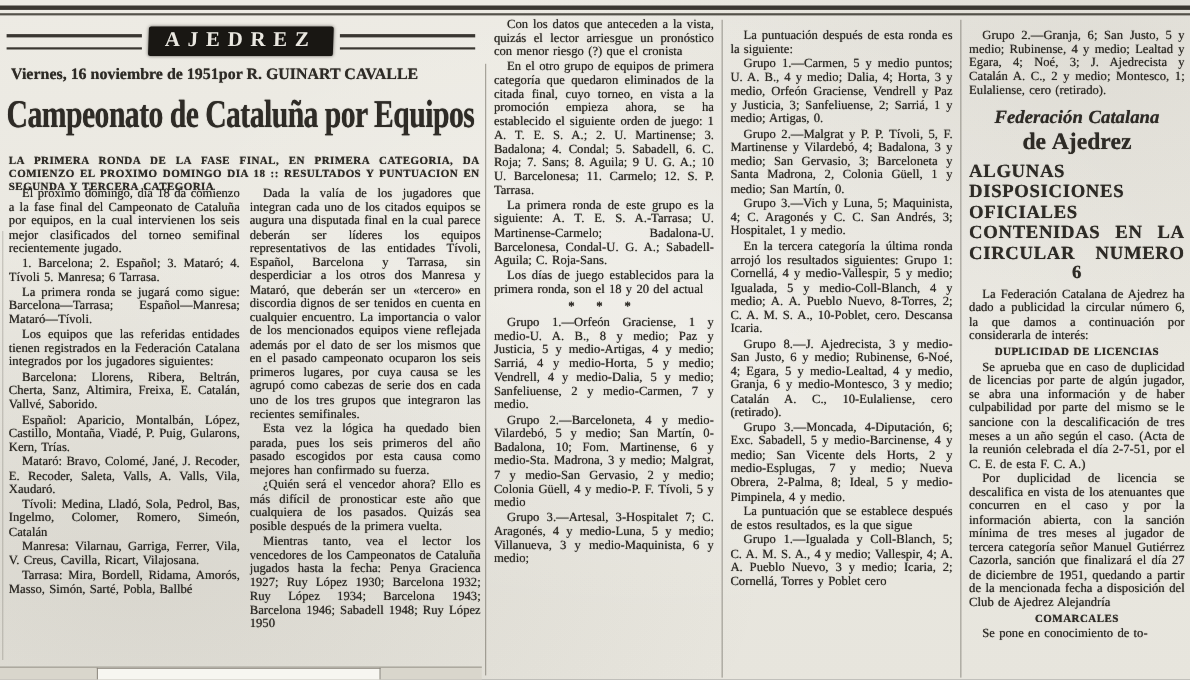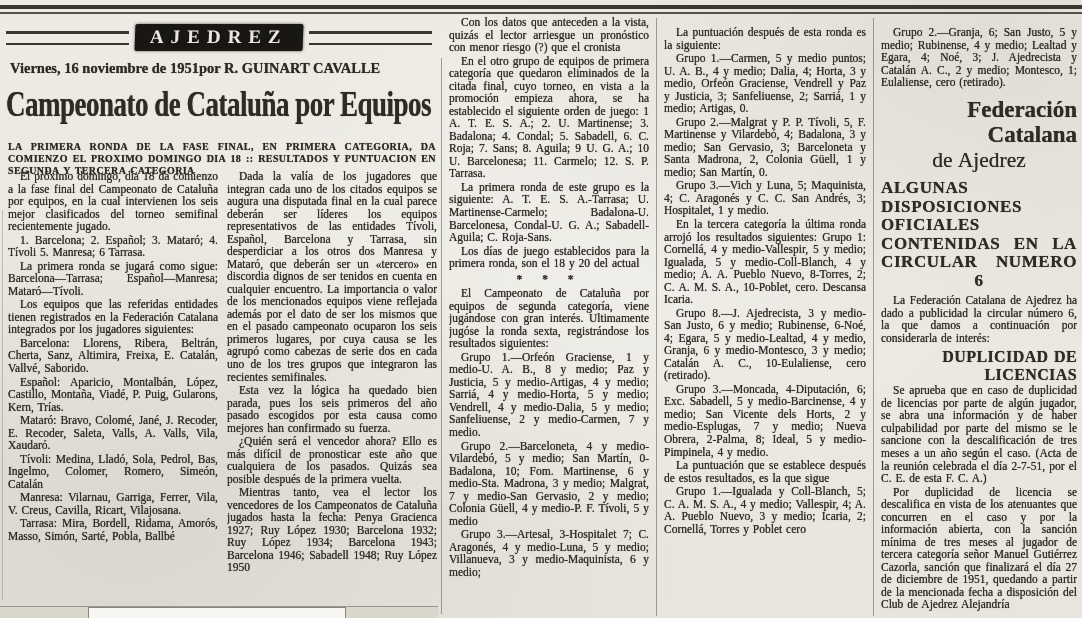--- a/index.html
+++ b/index.html
@@ -45,24 +45,24 @@
   .col { position:absolute; text-align:justify; font-size:11.5px; line-height:1.09; overflow:hidden; word-spacing:1px; }
   .col p { margin:0 0 1px 0; text-indent:12px; }
   .col1 { left:8px;   top:170px; width:210px; height:436px;font-family:Liberation Serif, serif; }
   .col2 { left:227px; top:170px; width:210px; height:436px; }
   .col3 { left:449px; top:16px;  width:200px; height:588px; }
   .col4 { left:664px; top:26px;  width:202px; height:588px; }
   .col5 { left:881px; top:26px;  width:196px; height:588px; }
 
   .stars { text-align:center; text-indent:0 !important; font-weight:bold; letter-spacing:8px; margin:3px 0 2px 0 !important; }
 
-  .fed-headline { font-weight:bold; font-size:23px; line-height:1.12; text-align:right; text-indent:0 !important; margin:8px 0 0 0 !important; }
-  .fed-headline2 { font-weight:normal; font-size:21.5px; line-height:1.12; text-align:center; text-indent:0 !important; margin:0 0 7px 0 !important; }
+  .fed-headline { font-weight:bold; font-size:17px; line-height:1.12; text-align:center; text-indent:0 !important; margin:8px 0 0 0 !important;font-style:italic; }
+  .fed-headline2 { font-weight:bold; font-size:21.5px; line-height:1.12; text-align:center; text-indent:0 !important; margin:0 0 7px 0 !important; }
   .fed-subhead { font-weight:bold; font-size:17px; letter-spacing:0.6px; text-align:justify; text-align-last:center; text-indent:0 !important; margin:0 0 4px 0 !important; }
-  .mini-heading { font-weight:bold; font-size:16px; letter-spacing:0.4px; text-indent:0 !important; margin:4px 0 1px 0 !important; text-align:right; }
+  .mini-heading { font-weight:bold; font-size:10px; letter-spacing:0.4px; text-indent:0 !important; margin:4px 0 1px 0 !important; text-align:center; }
 
   
   .vrule { position:absolute; width:1px; background:#5d594f; opacity:.55; }
   .vrule-left  { left:2px;  top:210px; height:390px; opacity:.3; }
   .vrule-23    { left:441px; top:58px;  height:556px; }
   .vrule-34    { left:656px; top:18px;  height:598px; }
   .vrule-45    { left:873px; top:18px;  height:598px; }
 
   
   .bottom-strip { position:absolute; left:0; bottom:0; width:438px; height:11px; background:#d9d6cc; border-top:1px solid #9a968c; }
@@ -109,21 +109,20 @@
     <p>¿Quién será el vencedor ahora? Ello es más difícil de pronosticar este año que cualquiera de los pasados. Quizás sea posible después de la primera vuelta.</p>
     <p>Mientras tanto, vea el lector los vencedores de los Campeonatos de Cataluña jugados hasta la fecha: Penya Gracienca 1927; Ruy López 1930; Barcelona 1932; Ruy López 1934; Barcelona 1943; Barcelona 1946; Sabadell 1948; Ruy López 1950</p>
   </div>
 
   <div class="col col3">
     <p>Con los datos que anteceden a la vista, quizás el lector arriesgue un pronóstico con menor riesgo (?) que el cronista</p>
     <p>En el otro grupo de equipos de primera categoría que quedaron eliminados de la citada final, cuyo torneo, en vista a la promoción empieza ahora, se ha establecido el siguiente orden de juego: 1 A. T. E. S. A.; 2. U. Martinense; 3. Badalona; 4. Condal; 5. Sabadell, 6. C. Roja; 7. Sans; 8. Aguila; 9 U. G. A.; 10 U. Barcelonesa; 11. Carmelo; 12. S. P. Tarrasa.</p>
     <p>La primera ronda de este grupo es la siguiente: A. T. E. S. A.-Tarrasa; U. Martinense-Carmelo; Badalona-U. Barcelonesa, Condal-U. G. A.; Sabadell-Aguila; C. Roja-Sans.</p>
     <p>Los días de juego establecidos para la primera ronda, son el 18 y 20 del actual</p>
     <p class="stars">* * *</p>
-    <p>El Campeonato de Cataluña por equipos de segunda categoría, viene jugándose con gran interés. Ultimamente jugóse la ronda sexta, registrándose los resultados siguientes:</p>
     <p>Grupo 1.—Orfeón Graciense, 1 y medio-U. A. B., 8 y medio; Paz y Justicia, 5 y medio-Artigas, 4 y medio; Sarriá, 4 y medio-Horta, 5 y medio; Vendrell, 4 y medio-Dalia, 5 y medio; Sanfeliuense, 2 y medio-Carmen, 7 y medio.</p>
     <p>Grupo 2.—Barceloneta, 4 y medio-Vilardebó, 5 y medio; San Martín, 0-Badalona, 10; Fom. Martinense, 6 y medio-Sta. Madrona, 3 y medio; Malgrat, 7 y medio-San Gervasio, 2 y medio; Colonia Güell, 4 y medio-P. F. Tívoli, 5 y medio</p>
     <p>Grupo 3.—Artesal, 3-Hospitalet 7; C. Aragonés, 4 y medio-Luna, 5 y medio; Villanueva, 3 y medio-Maquinista, 6 y medio;</p>
   </div>
 
   <div class="col col4">
     <p>La puntuación después de esta ronda es la siguiente:</p>
     <p>Grupo 1.—Carmen, 5 y medio puntos; U. A. B., 4 y medio; Dalia, 4; Horta, 3 y medio, Orfeón Graciense, Vendrell y Paz y Justicia, 3; Sanfeliuense, 2; Sarriá, 1 y medio; Artigas, 0.</p>
     <p>Grupo 2.—Malgrat y P. P. Tívoli, 5, F. Martinense y Vilardebó, 4; Badalona, 3 y medio; San Gervasio, 3; Barceloneta y Santa Madrona, 2, Colonia Güell, 1 y medio; San Martín, 0.</p>
     <p>Grupo 3.—Vich y Luna, 5; Maquinista, 4; C. Aragonés y C. C. San Andrés, 3; Hospitalet, 1 y medio.</p>

